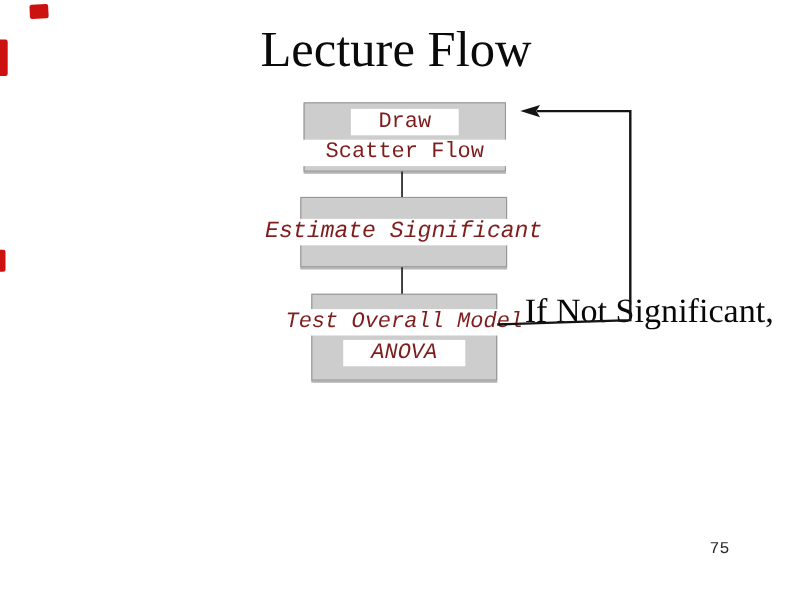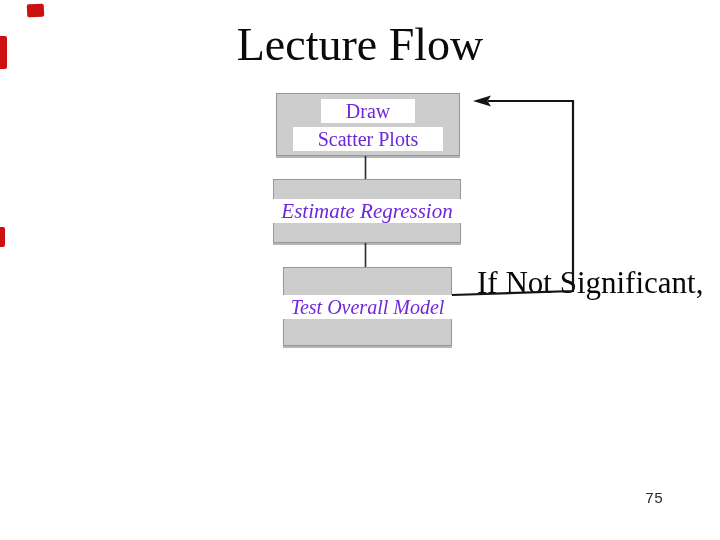--- a/index.html
+++ b/index.html
@@ -43,23 +43,23 @@
   }
   .box1 { left: 276px; top: 93px;  width: 184px; height: 63px; }
   .box2 { left: 273px; top: 179px; width: 188px; height: 64px; }
   .box3 { left: 283px; top: 267px; width: 169px; height: 79px; }
 
   .strip {
     display: inline-block;
     background: var(--label-strip-bg, #ffffff);
     padding: 0 25px;
     line-height: 24px;
-    font-family: Liberation Serif, serif;
+    font-family: Liberation Mono, monospace;
     font-size: 20px;
-    color: #6d28d9;
+    color: #7f1d1d;
     white-space: nowrap;
   }
   .italic .strip { font-style: italic; font-size: 21px; }
   .box3 .strip { font-size: 20px; }
 
   
   .overlay {
     position: absolute;
     left: 0; top: 0;
     width: 720px; height: 540px;
@@ -104,29 +104,30 @@
 <div class="slide">
 
   <div class="red-mark m1"></div>
   <div class="red-mark m2"></div>
   <div class="red-mark m3"></div>
 
   <h1 class="title">Lecture Flow</h1>
 
   <div class="box box1">
     <span class="strip">Draw</span>
-    <span class="strip">Scatter Plots</span>
+    <span class="strip">Scatter Flow</span>
   </div>
 
   <div class="box box2 italic">
-    <span class="strip">Estimate Regression</span>
+    <span class="strip">Estimate Significant</span>
   </div>
 
   <div class="box box3 italic">
     <span class="strip">Test Overall Model</span>
+    <span class="strip">ANOVA</span>
   </div>
 
   <div class="loop-label">
     <div>If Not Significant,</div>
   </div>
 
   <svg class="overlay" viewBox="0 0 720 540">
     <line class="stub" x1="365.5" y1="156" x2="365.5" y2="179"></line>
     <line class="stub" x1="365.5" y1="243" x2="365.5" y2="267"></line>
     <polyline class="loop" points="452,295 573,291 573,101 488,101"></polyline>

